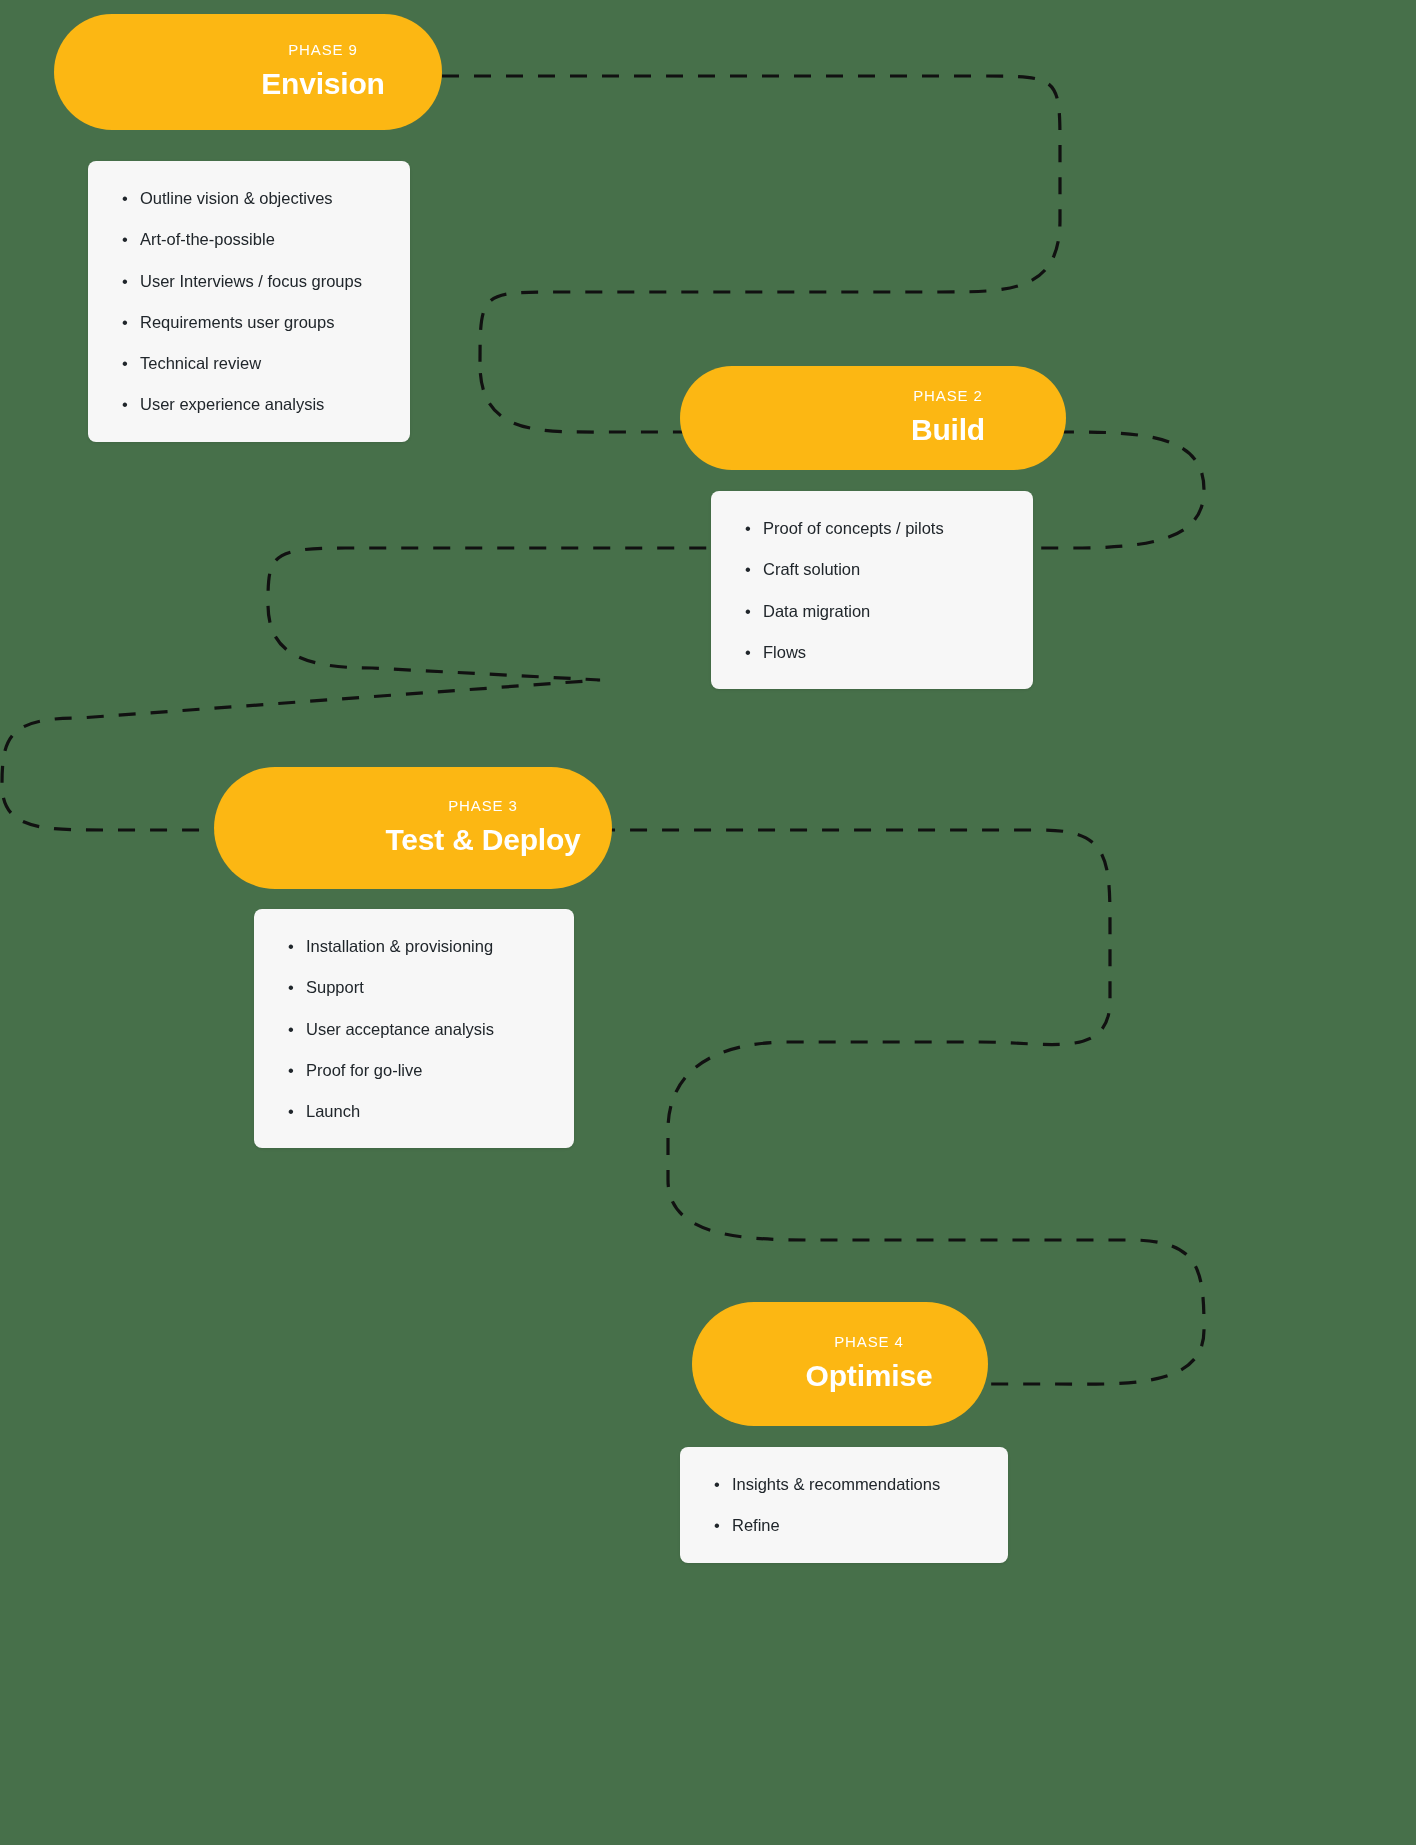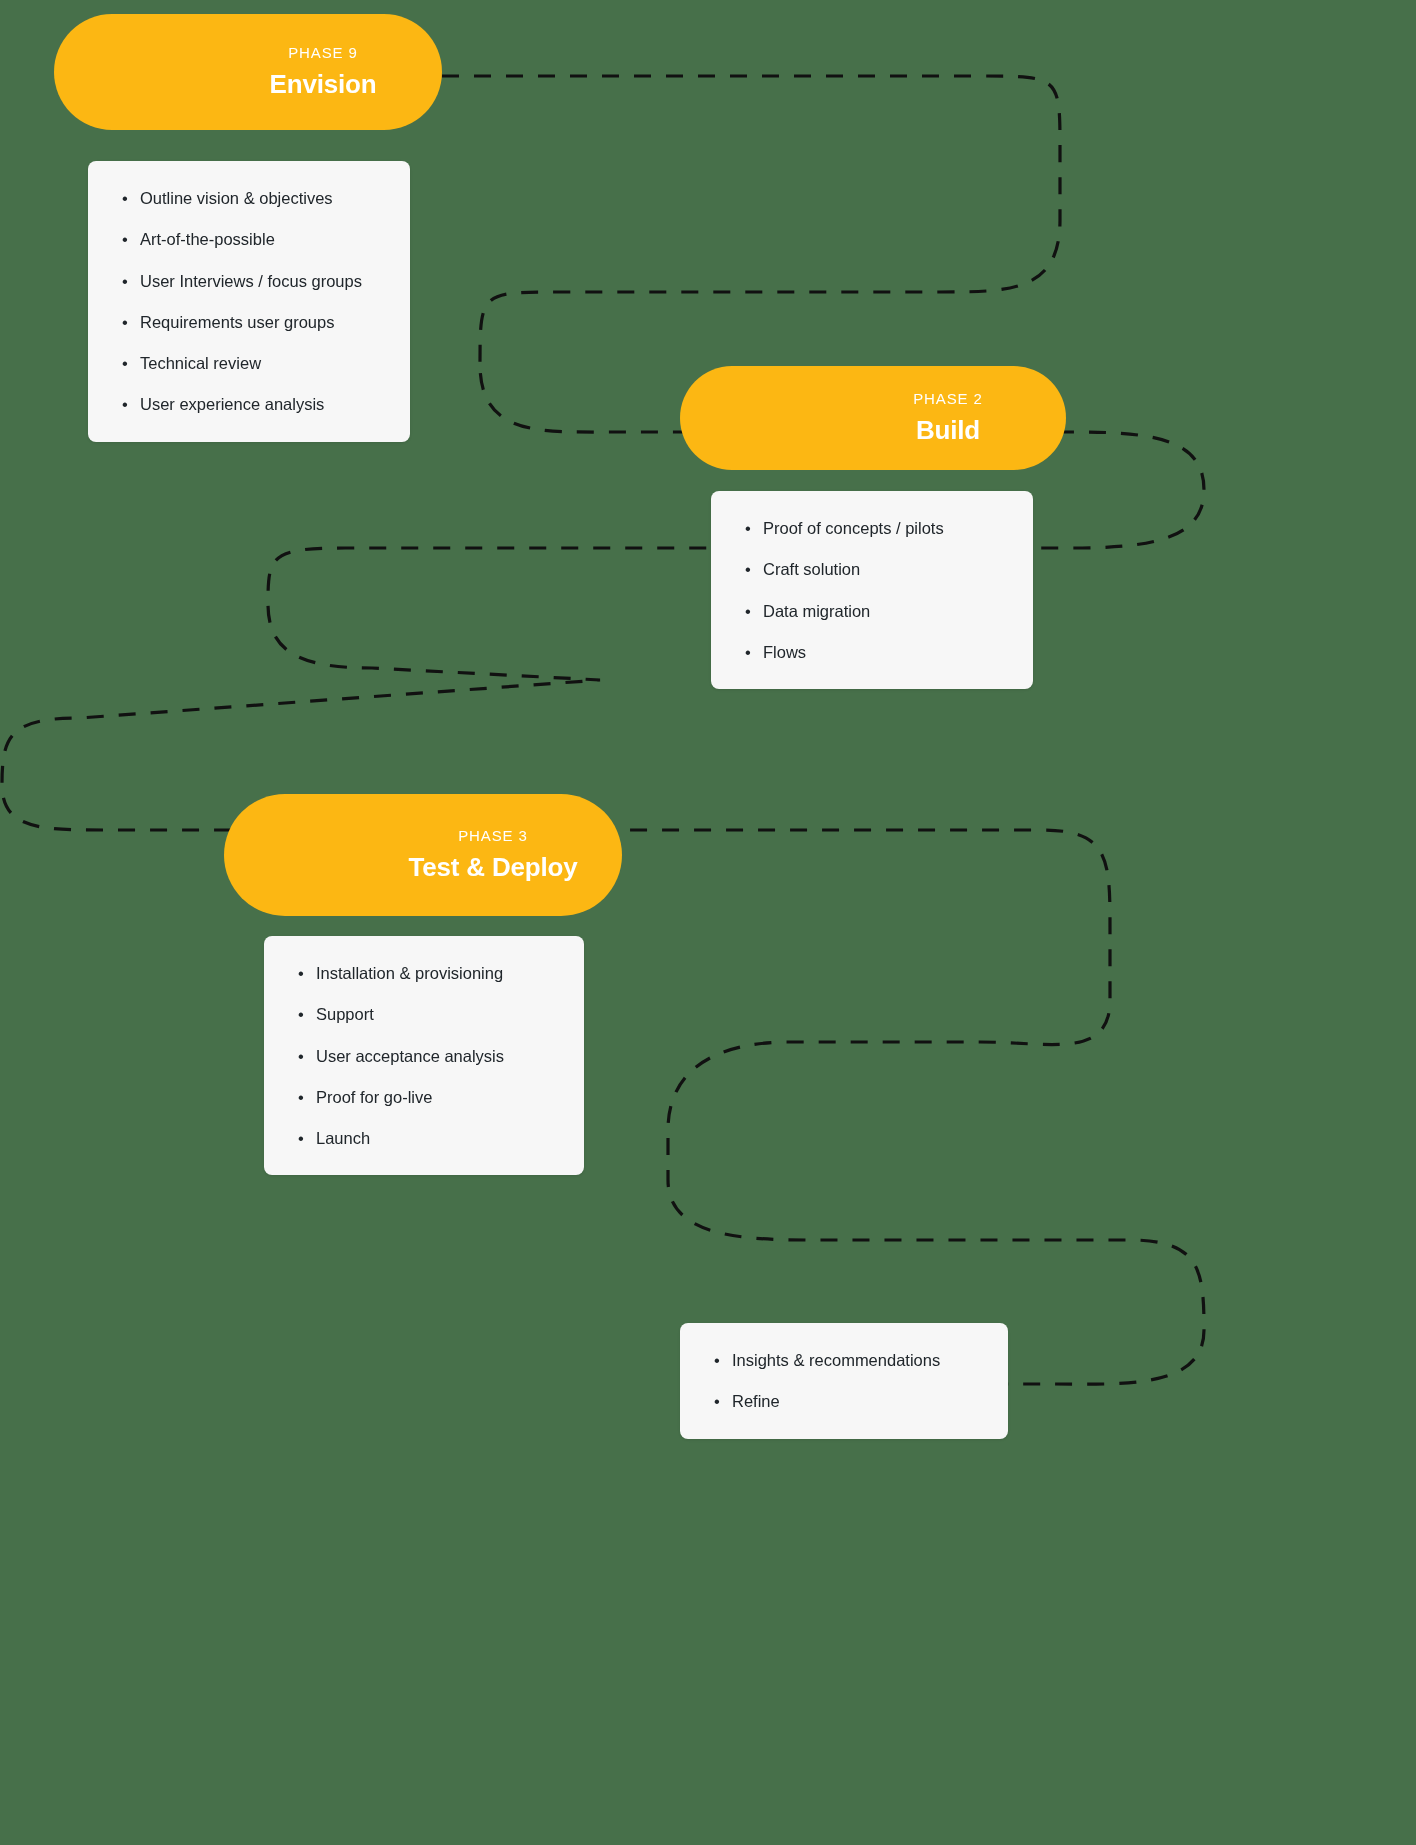--- a/index.html
+++ b/index.html
@@ -45,21 +45,21 @@
   }
   .phase-pill .phase-kicker {
     font-size: 15px;
     letter-spacing: 0.9px;
     font-weight: 400;
     line-height: 1.2;
     color: #ffffff;
     text-align: center;
   }
   .phase-pill .phase-title {
-    font-size: 26px;
+    font-size: 30px;
     font-weight: 700;
     line-height: 1.25;
     margin-top: 6px;
     color: #ffffff;
     text-align: center;
     letter-spacing: -0.2px;
   }
   .pill-inner {
     display: flex;
     flex-direction: column;
@@ -107,21 +107,21 @@
   #phase-1 .pill-inner { padding-left: 150px; }
   #phase-1 .phase-card { width: 322px; margin-left: 34px; margin-top: 31px; }
 
   
   #phase-2 { left: 680px; top: 366px; }
   #phase-2 .phase-pill { width: 386px; height: 104px; }
   #phase-2 .pill-inner { padding-left: 150px; }
   #phase-2 .phase-card { width: 322px; margin-left: 31px; margin-top: 21px; }
 
   
-  #phase-3 { left: 224px; top: 767px; margin-top: 27px; }
+  #phase-3 { left: 214px; top: 767px; }
   #phase-3 .phase-pill { width: 398px; height: 122px; }
   #phase-3 .pill-inner { padding-left: 140px; }
   #phase-3 .phase-card { width: 320px; margin-left: 40px; margin-top: 20px; }
 
   
   #phase-4 { left: 692px; top: 1302px; }
   #phase-4 .phase-pill { width: 296px; height: 124px; }
   #phase-4 .pill-inner { padding-left: 58px; }
   #phase-4 .phase-card { width: 328px; margin-left: -12px; margin-top: 21px; }
 </style>
@@ -213,20 +213,26 @@
         <li><span class="bullet-dot">•</span><span>Installation &amp; provisioning</span></li>
         <li><span class="bullet-dot">•</span><span>Support</span></li>
         <li><span class="bullet-dot">•</span><span>User acceptance analysis</span></li>
         <li><span class="bullet-dot">•</span><span>Proof for go-live</span></li>
         <li><span class="bullet-dot">•</span><span>Launch</span></li>
       </ul>
     </div>
   </div>
 
   <div class="phase-group" id="phase-4">
+    <div class="phase-pill">
+      <div class="pill-inner">
+        <div class="phase-kicker">PHASE 4</div>
+        <div class="phase-title">Optimise</div>
+      </div>
+    </div>
     <div class="phase-card">
       <ul>
         <li><span class="bullet-dot">•</span><span>Insights &amp; recommendations</span></li>
         <li><span class="bullet-dot">•</span><span>Refine</span></li>
       </ul>
     </div>
   </div>
 
 </div>
 

